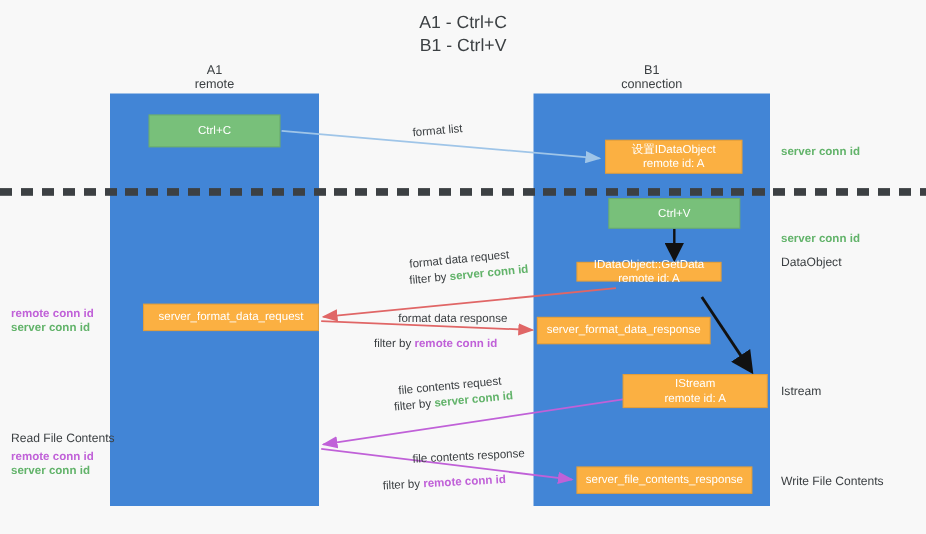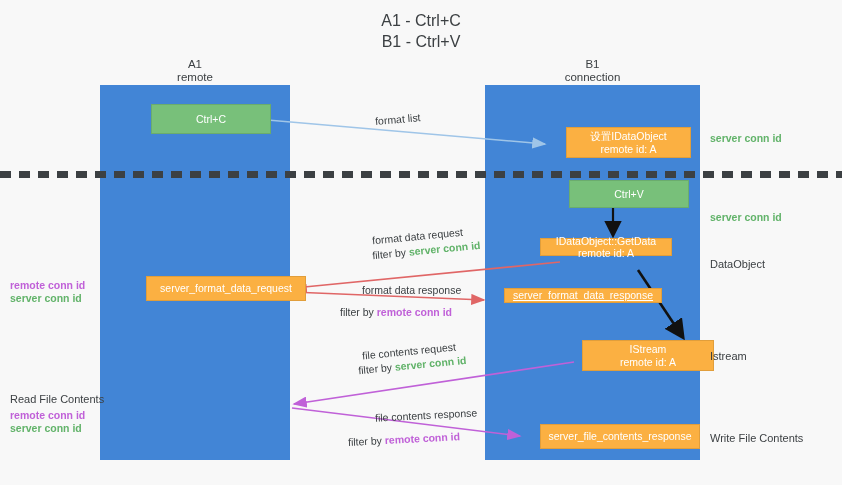--- a/index.html
+++ b/index.html
@@ -71,51 +71,50 @@
     box-sizing: border-box;
     display: flex;
     flex-direction: column;
     align-items: center;
     justify-content: center;
     text-align: center;
     color: #ffffff;
     font-size: 10.5px;
     line-height: 12.5px;
     border: 1px solid rgba(0,0,0,0.10);
-    margin-left: 16px;
   }
   .node.green { background: #78c07a; }
   .node.orange { background: #fbb košt; align-items: center; }
   .node.orange { background: #fbb042; }
   .node .ln { display: block; white-space: nowrap; }
 
   #n-ctrlc   { left: 135px; top: 104px;  width: 120px; height: 30px; }
   #n-ctrlv   { left: 553px; top: 180px;  width: 120px; height: 28px; }
   #n-setdata { left: 550px; top: 127px;  width: 125px; height: 31px; }
   #n-getdata { left: 524px; top: 238px;  width: 132px; height: 18px; }
   #n-istream { left: 566px; top: 340px;  width: 132px; height: 31px; }
   #n-sfdreq  { left: 130px; top: 276px;  width: 160px; height: 25px; }
-  #n-sfdresp { left: 488px; top: 288px;  width: 158px; height: 15px; text-decoration: underline; }
+  #n-sfdresp { left: 488px; top: 288px;  width: 158px; height: 25px; }
   #n-sfcreq  { left: 130px; top: 392px;  width: 160px; height: 25px; }
   #n-sfcresp { left: 524px; top: 424px;  width: 160px; height: 25px; }
 
   
   .side-label {
     font-size: 10.5px;
     line-height: 13px;
     font-weight: bold;
     white-space: nowrap;
   }
   .green-t  { color: #62b36a; }
   .purple-t { color: #c061d8; }
   .plain-t  { color: #3c4043; font-weight: normal; font-size: 11px; }
 
   #lbl-r1 { left: 710px; top: 132px; }
   #lbl-r2 { left: 710px; top: 211px; }
-  #lbl-r3 { left: 710px; top: 258px; }
+  #lbl-r3 { left: 710px; top: 233px; }
   #lbl-r4 { left: 710px; top: 350px; }
   #lbl-r5 { left: 710px; top: 432px; }
 
   #lbl-l1 { left: 10px; top: 279px; }
   #lbl-l2 { left: 10px; top: 393px; }
   #lbl-l2 .plain-t { display:block; margin-bottom: 3px; }
 
   
   .edge-note {
     font-size: 10.5px;

